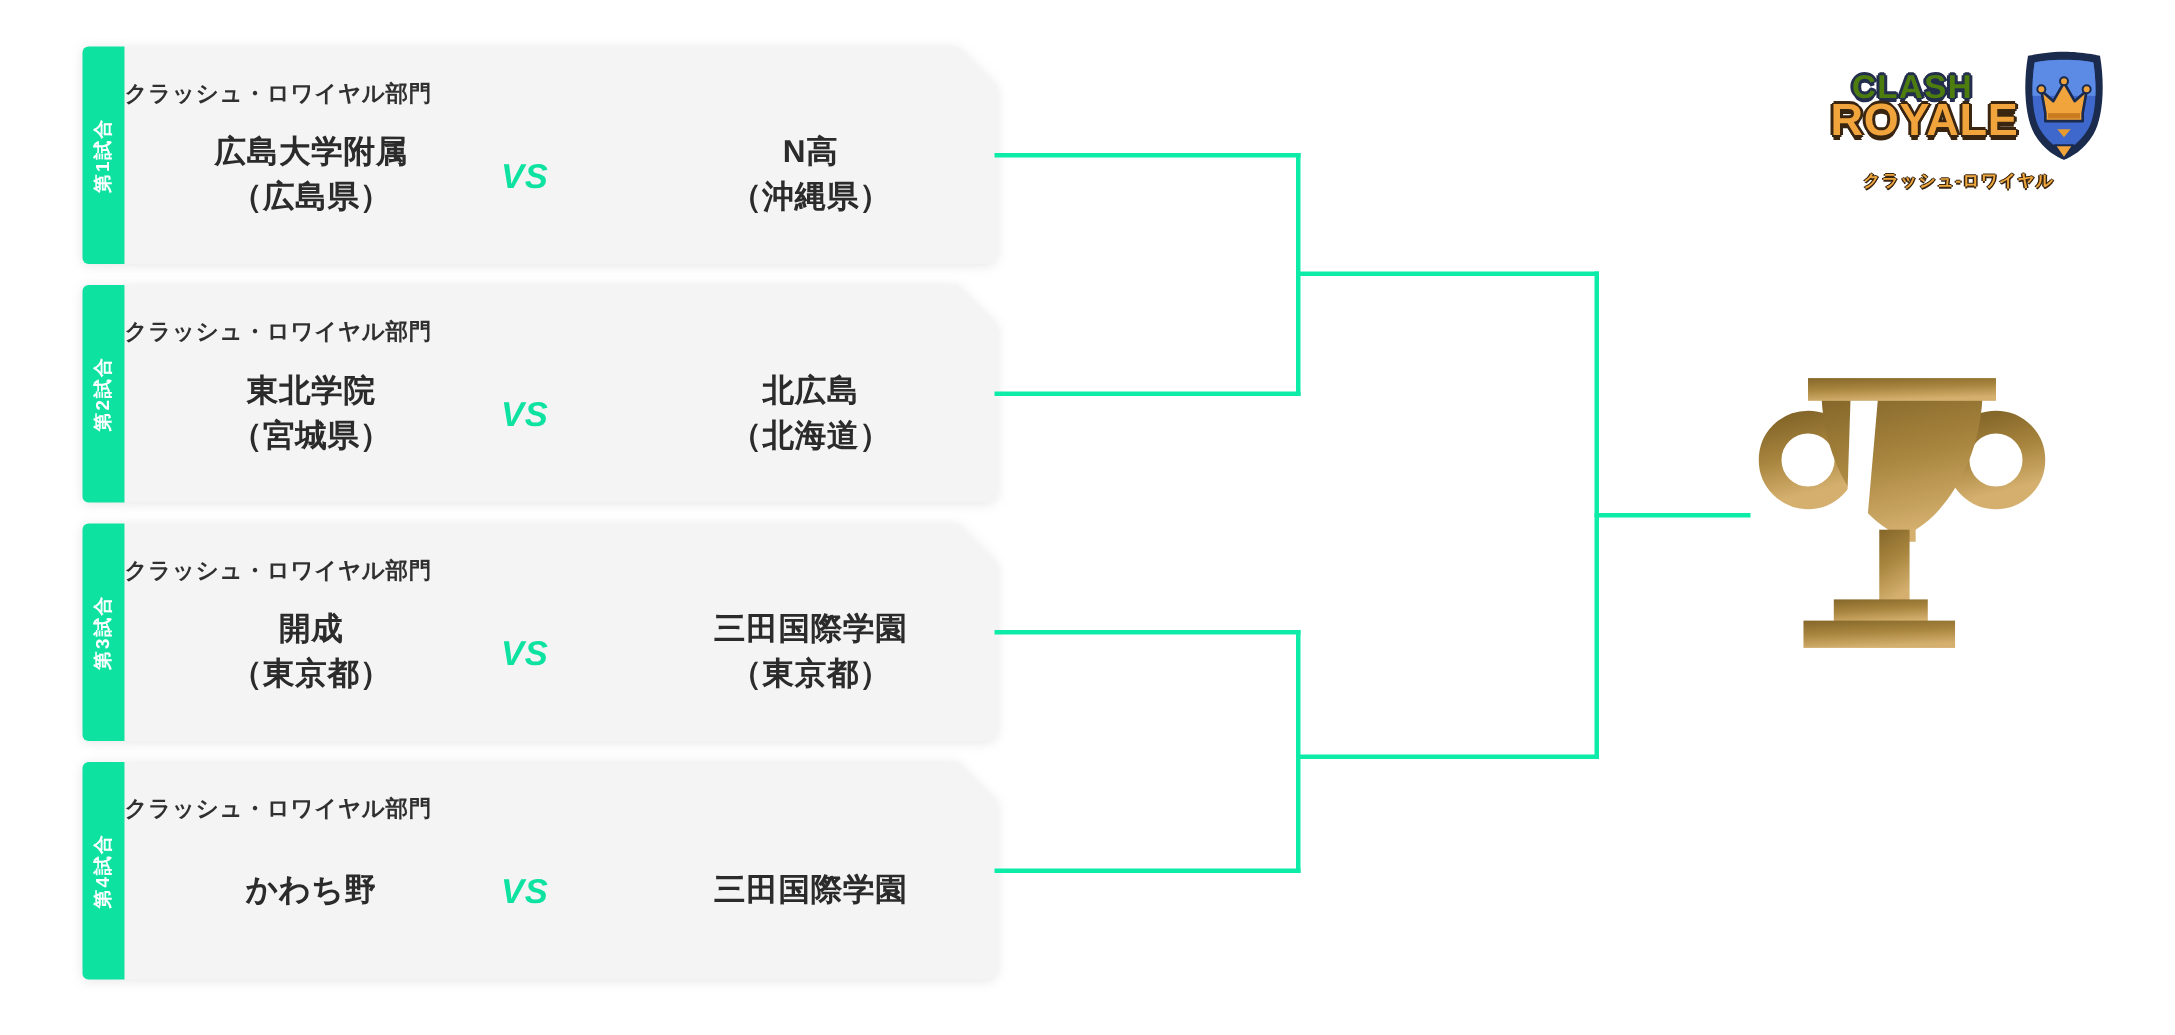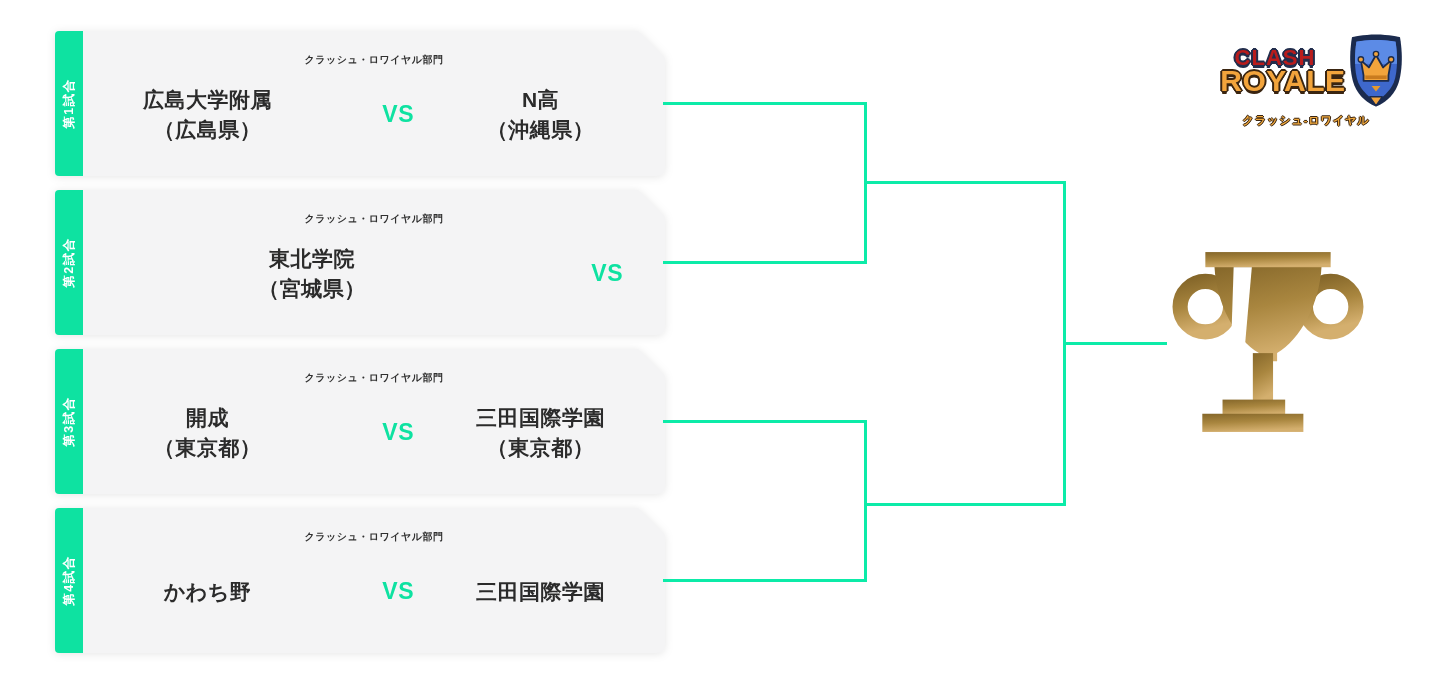--- a/index.html
+++ b/index.html
@@ -19,42 +19,42 @@
     transform:rotate(-90deg);white-space:nowrap;color:#ffffff;
     font-size:12.5px;font-weight:700;letter-spacing:1.5px;
   }
   .card-body{
     position:absolute;left:28px;right:0;top:0;bottom:0;background:var(--card_bg);
     border-radius:0 0 8px 0;
     clip-path:polygon(0 0, calc(100% - 27px) 0, 100% 27px, 100% 100%, 0 100%);
     display:flex;flex-direction:column;
   }
   .division{
-    margin-top:22px;text-align:center;font-size:10px;font-weight:700;color:#303030;
+    margin-top:22px;text-align:left;font-size:15px;font-weight:700;color:#303030;
     letter-spacing:0.5px;
   }
   .teams{
     flex:1;display:flex;align-items:center;padding:0 42px 14px 42px;gap:44px;
   }
   .team{flex:1;text-align:center;font-size:21px;font-weight:700;line-height:30px;color:#2b2b2b;letter-spacing:0.5px;}
   .vs{
-    width:80px;text-align:right;font-size:23px;font-weight:800;
+    width:80px;text-align:left;font-size:23px;font-weight:800;font-style:italic;
     color:var(--accent);letter-spacing:0.5px;
   }
   
   .hline,.vline{position:absolute;background:var(--line);}
   .hline{height:3px}.vline{width:3px}
   
   .trophy{position:absolute;left:1172px;top:250px;}
   
   .logo{position:absolute;left:1203px;top:33px;width:206px;display:flex;flex-direction:column;align-items:center;}
   .logo-top{display:flex;align-items:center;}
   .logo-words{display:flex;flex-direction:column;align-items:center;}
   .logo-word1{
-    font-size:22px;font-weight:900;letter-spacing:1px;color:#b91c1c;line-height:24px;
+    font-size:22px;font-weight:900;letter-spacing:1px;color:#4d7c0f;line-height:24px;
     text-shadow:2px 0 0 #232e4d,-2px 0 0 #232e4d,0 2px 0 #232e4d,0 -2px 0 #232e4d,
       1px 1px 0 #232e4d,-1px -1px 0 #232e4d,1px -1px 0 #232e4d,-1px 1px 0 #232e4d,0 3px 0 #232e4d;
   }
   .logo-word2{
     font-size:30px;font-weight:900;letter-spacing:0.5px;color:#f2a43c;line-height:30px;margin-top:-4px;
     text-shadow:2px 0 0 #3a2511,-2px 0 0 #3a2511,0 2px 0 #3a2511,0 -2px 0 #3a2511,
       1px 1px 0 #3a2511,-1px -1px 0 #3a2511,1px -1px 0 #3a2511,-1px 1px 0 #3a2511,0 3px 0 #3a2511;
     padding-left:16px;
   }
   .logo-sub{
@@ -93,20 +93,24 @@
       <span class="tab-text">第2試合</span>
     </div>
     <div class="card-body">
       <div class="division">クラッシュ・ロワイヤル部門</div>
       <div class="teams">
         <div class="team">
           <div>東北学院</div>
           <div>（宮城県）</div>
         </div>
         <div class="vs">VS</div>
+        <div class="team">
+          <div>北広島</div>
+          <div>（北海道）</div>
+        </div>
       </div>
     </div>
   </div>
 
   <div class="card m2">
     <div class="tab">
       <span class="tab-text">第3試合</span>
     </div>
     <div class="card-body">
       <div class="division">クラッシュ・ロワイヤル部門</div>

